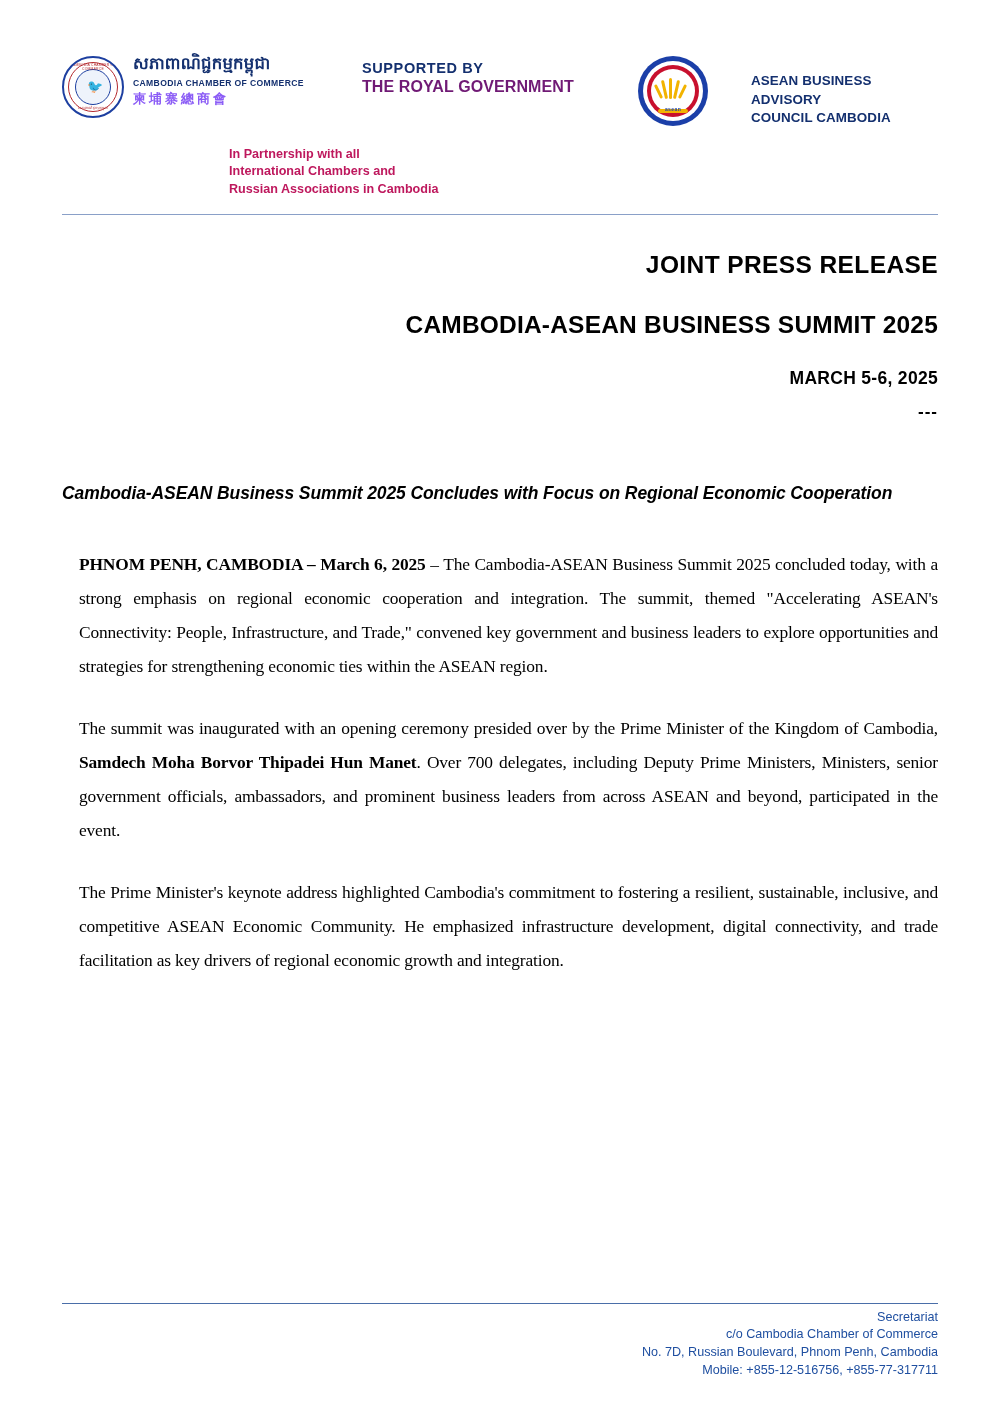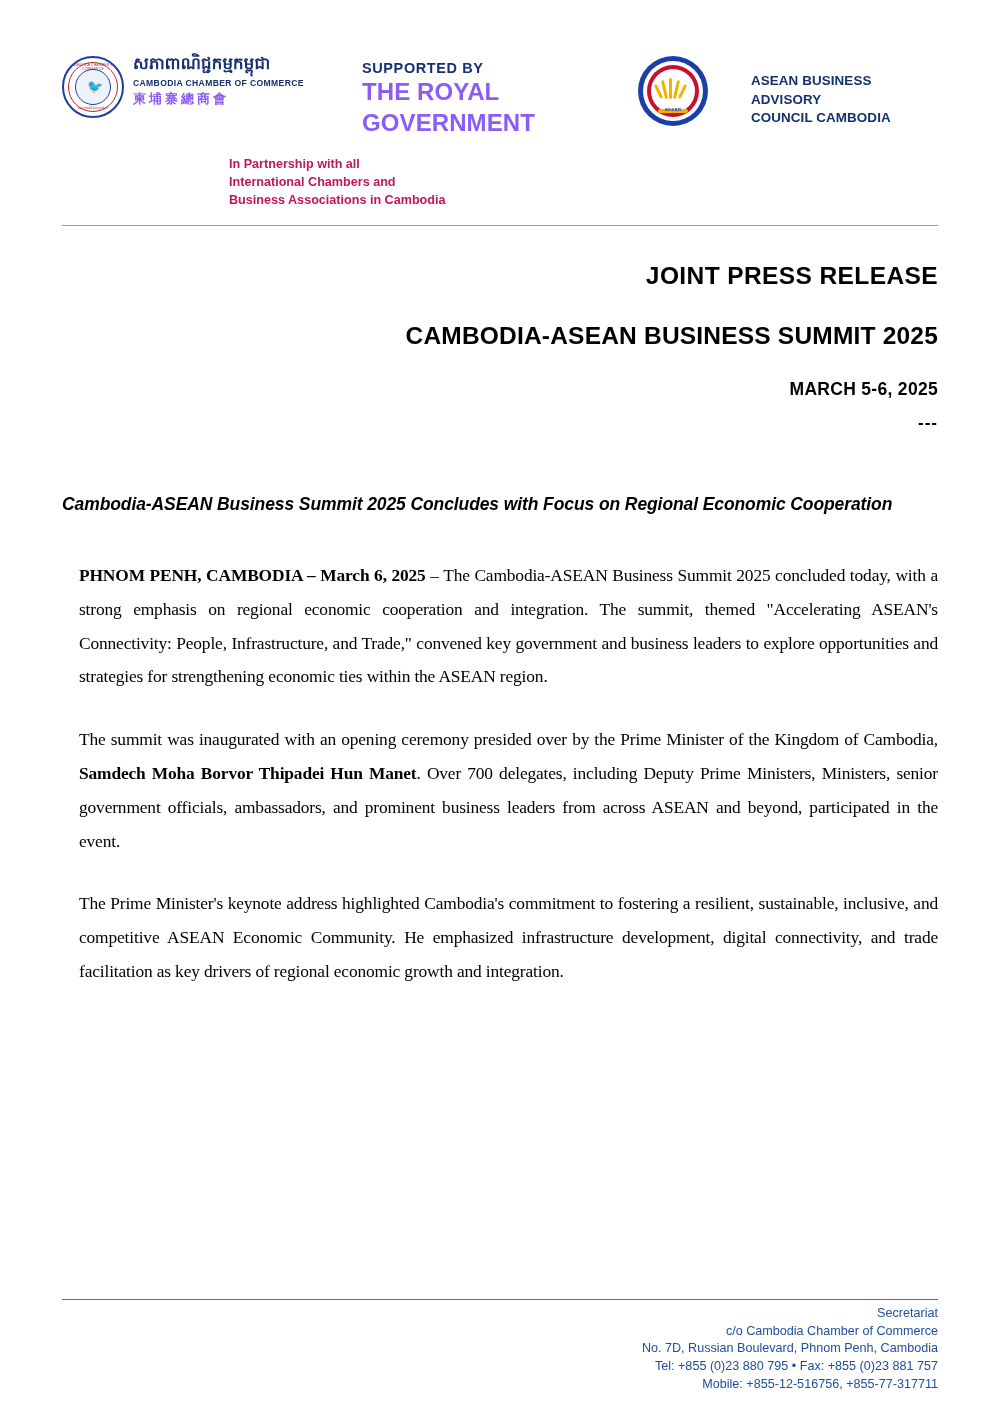--- a/index.html
+++ b/index.html
@@ -111,23 +111,23 @@
     text-align: left;
     padding-top: 6px;
   }
   .sup-by {
     font-size: 14.5px;
     font-weight: bold;
     color: #14306f;
     letter-spacing: .6px;
   }
   .royal {
-    font-size: 24px;
-    font-weight: bold;
-    color: #8b5cf6;
+    font-size: 16px;
+    font-weight: bold;
+    color: #701a75;
     line-height: 1.28;
     letter-spacing: .1px;
     margin-top: 1px;
   }
 
   .lh-right {
     flex: 0 0 300px;
     width: 300px;
     display: flex;
     align-items: flex-start;
@@ -268,21 +268,21 @@
     font-family: Liberation Serif, serif;
   }
   p.para.first { margin-top: 40px; }
   .b { font-weight: bold; }
 
   
   .footer {
     position: absolute;
     left: 62px;
     right: 62px;
-    bottom: 20px;
+    bottom: 34px;
   }
   .hr-bottom {
     border: 0;
     border-top: 1.3px solid #4a6ea8;
     margin: 0 0 5px 0;
   }
   .footer-lines {
     text-align: right;
     color: #1f4fa0;
     font-size: 12.6px;
@@ -334,21 +334,21 @@
       <div class="abac-text">
         <div>ASEAN BUSINESS ADVISORY</div>
         <div>COUNCIL CAMBODIA</div>
       </div>
     </div>
   </div>
 
   <div class="partnership">
     <div>In Partnership with all</div>
     <div>International Chambers and</div>
-    <div>Business Associations in Cambodia</div>
+    <div>Russian Associations in Cambodia</div>
   </div>
 
   <hr class="hr-top">
 
   <div class="titles">
     <div class="t1">JOINT PRESS RELEASE</div>
     <div class="t2">CAMBODIA-ASEAN BUSINESS SUMMIT 2025</div>
     <div class="t3">MARCH 5-6, 2025</div>
     <div class="dashes">---</div>
   </div>
@@ -364,18 +364,17 @@
     <p class="para">The Prime Minister's keynote address highlighted Cambodia's commitment to fostering a resilient, sustainable, inclusive, and competitive ASEAN Economic Community. He emphasized infrastructure development, digital connectivity, and trade facilitation as key drivers of regional economic growth and integration.</p>
 
   </div>
 
   <div class="footer">
     <hr class="hr-bottom">
     <div class="footer-lines">
       <div>Secretariat</div>
       <div>c/o Cambodia Chamber of Commerce</div>
       <div>No. 7D, Russian Boulevard, Phnom Penh, Cambodia</div>
-      <div>Tel: +855 (0)23 880 795 • Fax: +855 (0)23 881 757</div>
       <div>Mobile: +855-12-516756, +855-77-317711</div>
     </div>
   </div>
 
 </div>
 
 </body></html>

